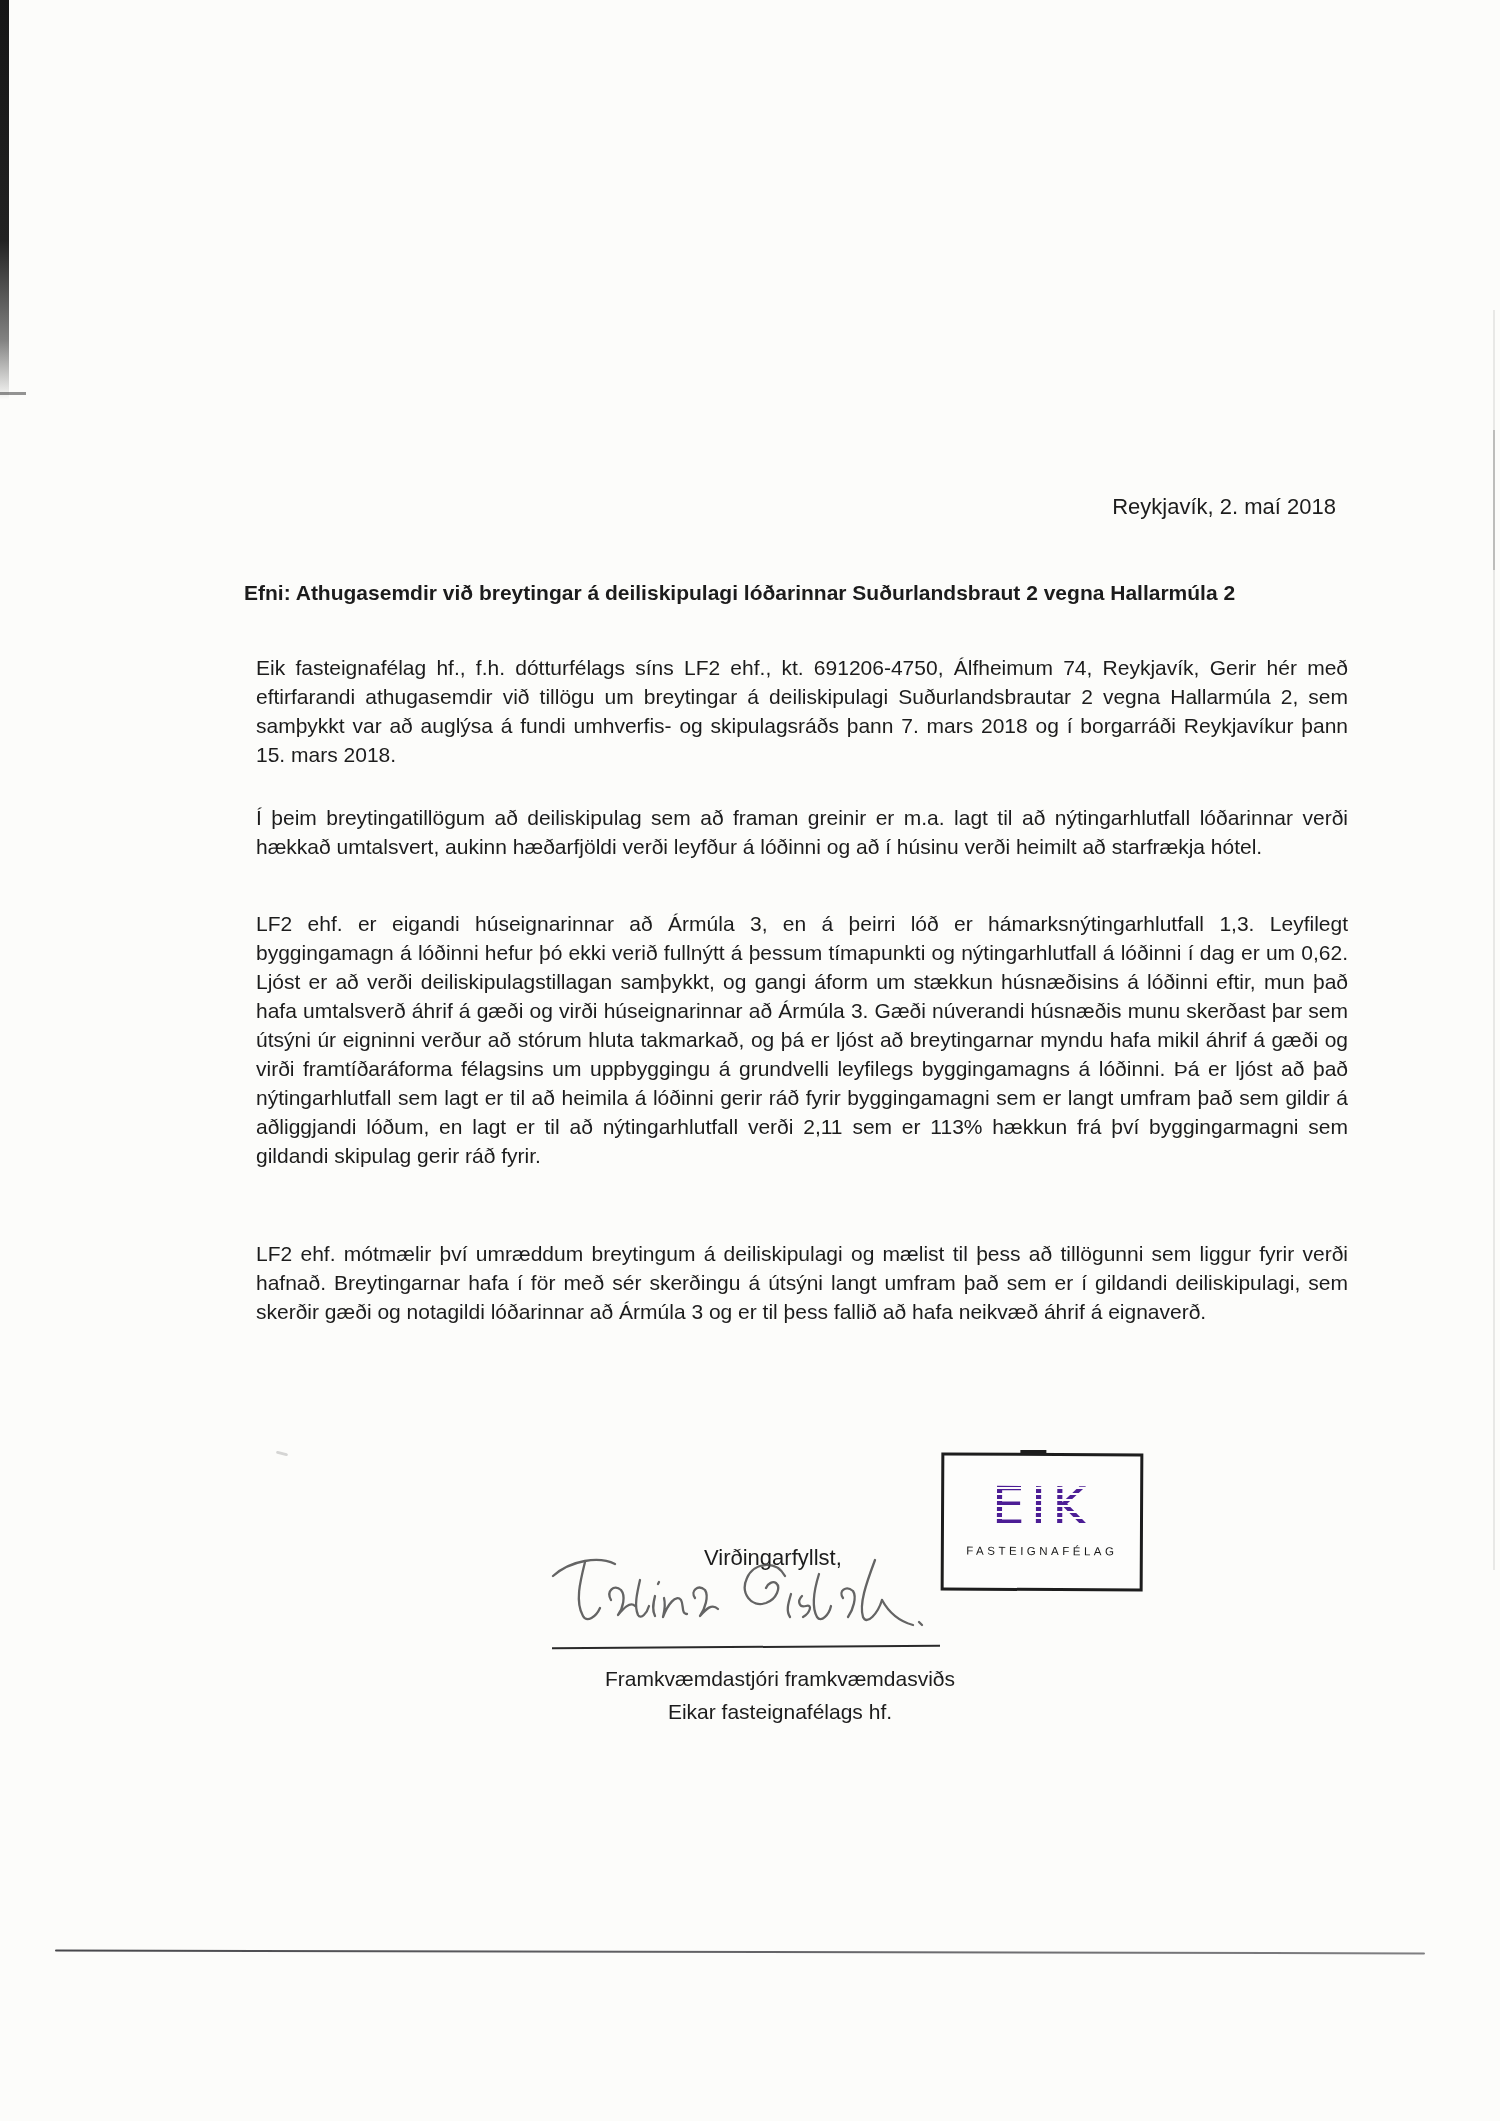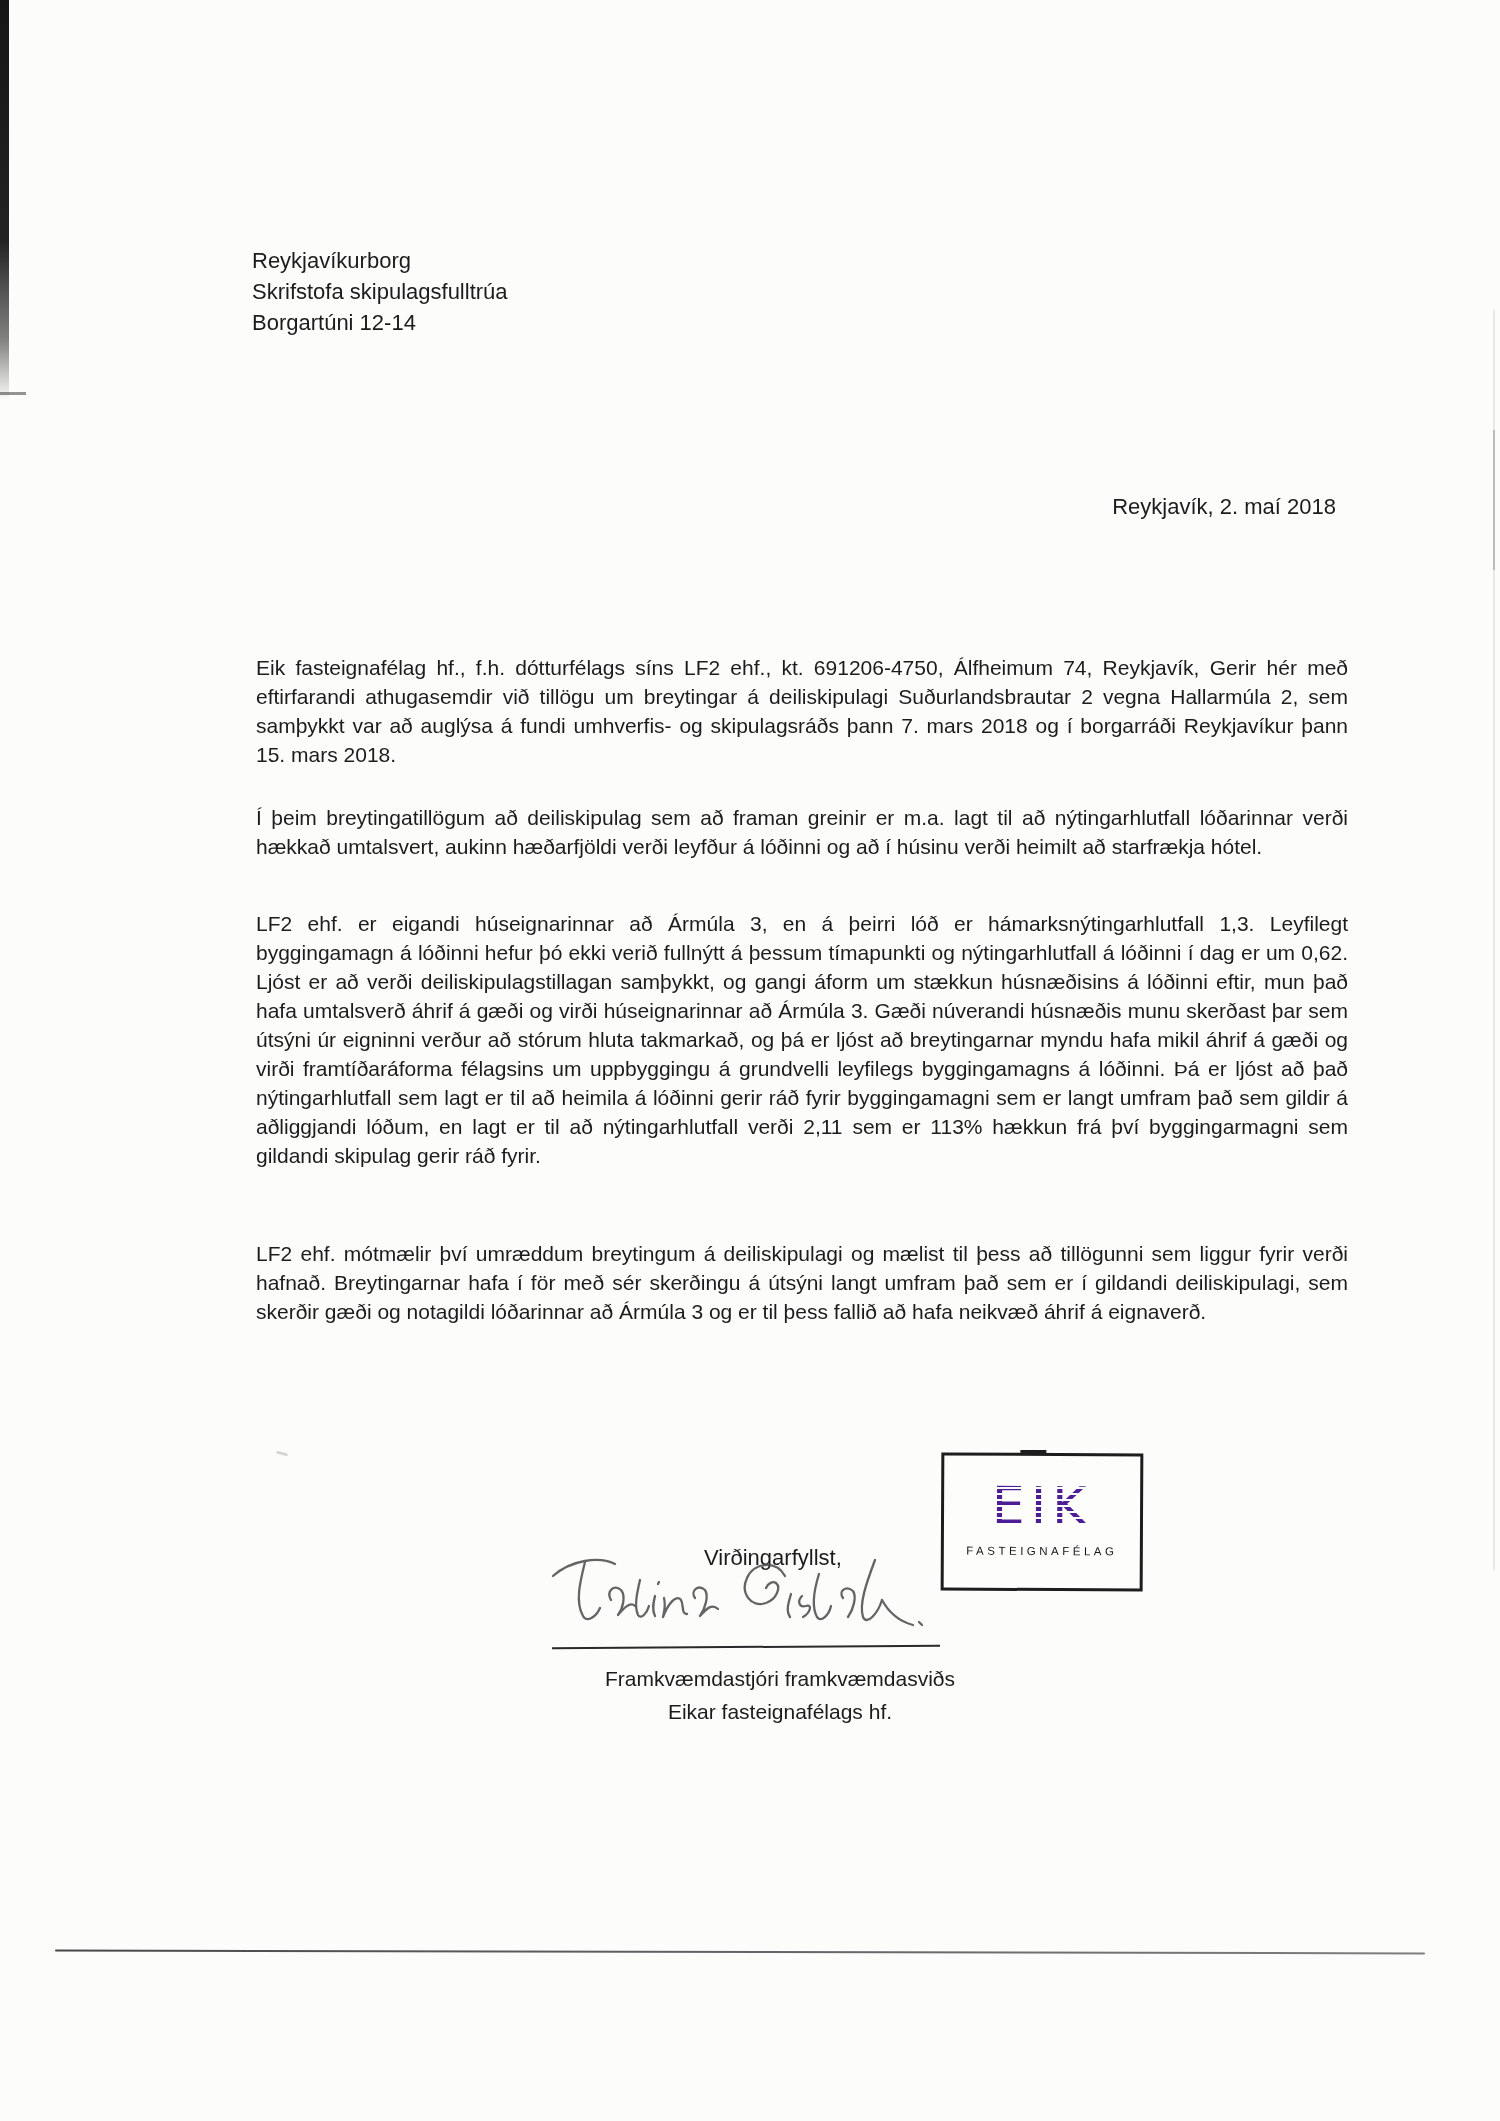--- a/index.html
+++ b/index.html
@@ -184,28 +184,24 @@
 
   <div class="left-edge-bar"></div>
   <div class="left-edge-tick"></div>
   <div class="right-edge-line"></div>
   <div class="right-edge-dark"></div>
   <div class="smudge"></div>
   <div class="bottom-scan-line"></div>
 
   <div class="content">
 
-    <div class="sender">
-      <div>Reykjavíkurborg</div>
-      <div>Skrifstofa skipulagsfulltrúa</div>
-      <div>Borgartúni 12-14</div>
-    </div>
 
     <div class="dateline">Reykjavík, 2. maí 2018</div>
 
+    <div class="subject">Efni: Athugasemdir við breytingar á deiliskipulagi lóðarinnar Suðurlandsbraut 2 vegna Hallarmúla 2</div>
 
     <p class="para p1">Eik fasteignafélag hf., f.h. dótturfélags síns LF2 ehf., kt. 691206-4750, Álfheimum 74, Reykjavík, Gerir hér með eftirfarandi athugasemdir við tillögu um breytingar á deiliskipulagi Suðurlandsbrautar 2 vegna Hallarmúla 2, sem samþykkt var að auglýsa á fundi umhverfis- og skipulagsráðs þann 7. mars 2018 og í borgarráði Reykjavíkur þann 15. mars 2018.</p>
     <p class="para p2">Í þeim breytingatillögum að deiliskipulag sem að framan greinir er m.a. lagt til að nýtingarhlutfall lóðarinnar verði hækkað umtalsvert, aukinn hæðarfjöldi verði leyfður á lóðinni og að í húsinu verði heimilt að starfrækja hótel.</p>
     <p class="para p3">LF2 ehf. er eigandi húseignarinnar að Ármúla 3, en á þeirri lóð er hámarksnýtingarhlutfall 1,3. Leyfilegt byggingamagn á lóðinni hefur þó ekki verið fullnýtt á þessum tímapunkti og nýtingarhlutfall á lóðinni í dag er um 0,62. Ljóst er að verði deiliskipulagstillagan samþykkt, og gangi áform um stækkun húsnæðisins á lóðinni eftir, mun það hafa umtalsverð áhrif á gæði og virði húseignarinnar að Ármúla 3. Gæði núverandi húsnæðis munu skerðast þar sem útsýni úr eigninni verður að stórum hluta takmarkað, og þá er ljóst að breytingarnar myndu hafa mikil áhrif á gæði og virði framtíðaráforma félagsins um uppbyggingu á grundvelli leyfilegs byggingamagns á lóðinni. Þá er ljóst að það nýtingarhlutfall sem lagt er til að heimila á lóðinni gerir ráð fyrir byggingamagni sem er langt umfram það sem gildir á aðliggjandi lóðum, en lagt er til að nýtingarhlutfall verði 2,11 sem er 113% hækkun frá því byggingarmagni sem gildandi skipulag gerir ráð fyrir.</p>
     <p class="para p4">LF2 ehf. mótmælir því umræddum breytingum á deiliskipulagi og mælist til þess að tillögunni sem liggur fyrir verði hafnað. Breytingarnar hafa í för með sér skerðingu á útsýni langt umfram það sem er í gildandi deiliskipulagi, sem skerðir gæði og notagildi lóðarinnar að Ármúla 3 og er til þess fallið að hafa neikvæð áhrif á eignaverð.</p>
 
     <div class="closing">Virðingarfyllst,</div>
 
     <svg class="signature-svg" width="400" height="110" viewBox="0 0 400 110" aria-hidden="true">
       <g fill="none" stroke="#4a4a4a" stroke-width="2.3" stroke-linecap="round" stroke-linejoin="round" opacity="0.85">

